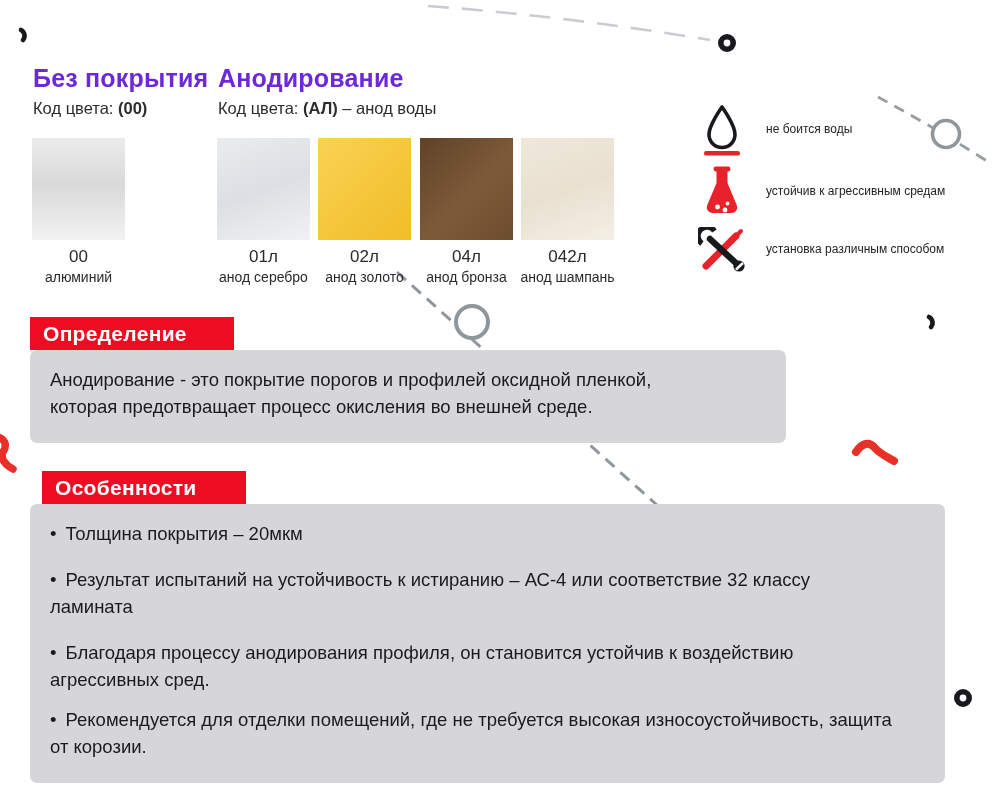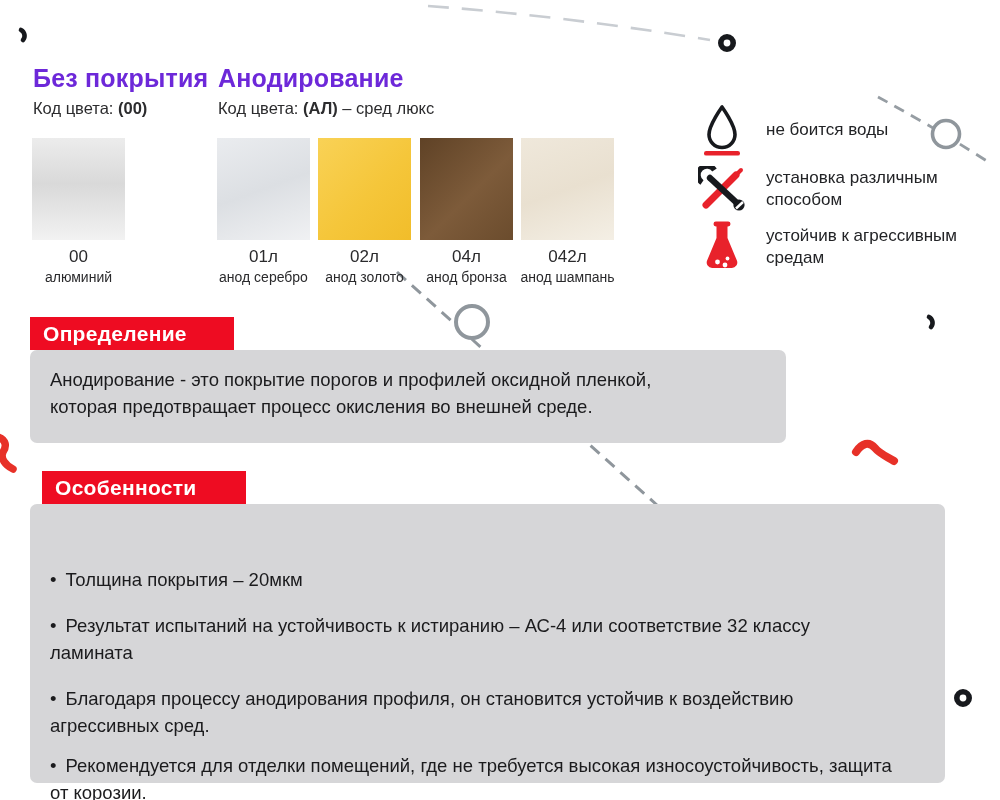--- a/index.html
+++ b/index.html
@@ -26,35 +26,35 @@
   .sw-label { position:relative; left:50%; transform:translateX(-50%);
               width:140px; text-align:center; margin-top:7px; }
   .sw-code { font-size:17px; color:#2a2a2c; }
   .sw-name { font-size:14px; color:#2a2a2c; margin-top:2px; }
 
   
   .icon-feats { position:absolute; left:698px; top:103px; width:262px; z-index:2;
                 display:flex; flex-direction:column; gap:9px; }
   .feat { display:flex; align-items:center; gap:20px; }
   .feat .ic { width:48px; flex:0 0 48px; display:flex; justify-content:center; }
-  .feat .lbl { font-size:17px; line-height:1.28; color:#222326; }
+  .feat .lbl { font-size:12px; line-height:1.28; color:#222326; }
 
   
   .banner { position:absolute; left:30px; width:204px; height:33px; z-index:3;
             display:flex; align-items:center; padding-left:13px;
             font-size:21px; font-weight:700; color:#ffffff; letter-spacing:.3px; }
   .panel  { position:absolute; left:30px; z-index:1;border-radius:7px; }
   .banner-def { top:317px; }
   .panel-def  { top:350px; width:756px; height:93px; padding:17px 20px; }
   .panel-def p { font-size:18.5px; line-height:1.45; max-width:656px; color:#1b1b1d; }
   .banner-feat { top:471px; }
   .panel-feat  { top:504px; width:915px; height:279px; padding:17px 20px 0 20px; }
   .bullet { font-size:18.5px; line-height:1.45; max-width:845px; color:#1b1b1d; }
   .bullet::before { content:"•"; margin-right:9px; }
-  .b1 { margin-bottom:19px;margin-top:46px; }
+  .b1 { margin-bottom:19px; }
   .b2 { margin-bottom:20px; }
   .b3 { margin-bottom:13px; }
 </style>
 </head>
 <body>
 
 <div class="page">
 
   <svg class="decor" width="1000" height="800" viewBox="0 0 1000 800">
 
@@ -76,21 +76,21 @@
     <circle cx="963" cy="698" r="6.2" fill="#ffffff" stroke="#17191d" stroke-width="5.6"></circle>
   </svg>
 
   <div class="hdr-col nocoat">
     <div class="hdr-title">Без покрытия</div>
     <div class="hdr-code"><span>Код цвета: </span><b>(00)</b><span></span></div>
   </div>
 
   <div class="hdr-col anod">
     <div class="hdr-title">Анодирование</div>
-    <div class="hdr-code"><span>Код цвета: </span><b>(АЛ)</b><span> – сред люкс</span></div>
+    <div class="hdr-code"><span>Код цвета: </span><b>(АЛ)</b><span> – анод воды</span></div>
   </div>
 
   <div class="swatch" style="left:32px">
     <div class="chip" style="background: linear-gradient(rgb(236, 236, 236) 0%, rgb(217, 217, 217) 45%, rgb(242, 242, 242) 100%);"></div>
     <div class="sw-label">
       <div class="sw-code">00</div>
       <div class="sw-name">алюминий</div>
     </div>
   </div>
   <div class="swatch" style="left:217px">
@@ -127,44 +127,44 @@
       <span class="ic">
         <svg width="38" height="54" viewBox="0 0 38 54">
           <path d="M19 4 C19 4 6 22 6 31.5 a13 13 0 0 0 26 0 C32 22 19 4 19 4 Z" fill="none" stroke="#17191d" stroke-width="3.6" stroke-linejoin="round"></path>
           <rect x="1" y="48" width="36" height="4.6" rx="2.2" fill="#e8222b"></rect>
         </svg>
       </span>
       <span class="lbl">не боится воды</span>
     </div>
     <div class="feat">
       <span class="ic">
+        <svg width="38" height="52" viewBox="0 0 38 52">
+          <rect x="10.5" y="0.5" width="17" height="5" rx="2.4" fill="#e8222b"></rect>
+          <path d="M13.5 4.5 h11 V17 l9.4 22.6 a5.4 5.4 0 0 1 -5 7.4 H9.1 a5.4 5.4 0 0 1 -5 -7.4 L13.5 17 Z" fill="#e8222b"></path>
+          <circle cx="14.5" cy="41" r="2.4" fill="#ffffff"></circle>
+          <circle cx="22" cy="44" r="2.4" fill="#ffffff"></circle>
+          <circle cx="24.5" cy="37.5" r="1.9" fill="#ffffff"></circle>
+        </svg>
+      </span>
+      <span class="lbl">устойчив к агрессивным средам</span>
+    </div>
+    <div class="feat">
+      <span class="ic">
         <svg width="48" height="46" viewBox="0 0 48 46">
 
           <path d="M8 39 L38 9" stroke="#e8222b" stroke-width="7" stroke-linecap="round"></path>
           <path d="M36 11 L43 4" stroke="#e8222b" stroke-width="4" stroke-linecap="round"></path>
 
           <path d="M16.5 4 A9 9 0 1 0 4 16.5" fill="none" stroke="#17191d" stroke-width="5.4"></path>
           <path d="M12 12 L40 38" stroke="#17191d" stroke-width="6.4" stroke-linecap="round"></path>
           <circle cx="41" cy="39" r="5.6" fill="#17191d"></circle>
           <path d="M38 42.5 L45 36" stroke="#ffffff" stroke-width="2.4"></path>
         </svg>
       </span>
       <span class="lbl">установка различным способом</span>
-    </div>
-    <div class="feat">
-      <span class="ic">
-        <svg width="38" height="52" viewBox="0 0 38 52">
-          <rect x="10.5" y="0.5" width="17" height="5" rx="2.4" fill="#e8222b"></rect>
-          <path d="M13.5 4.5 h11 V17 l9.4 22.6 a5.4 5.4 0 0 1 -5 7.4 H9.1 a5.4 5.4 0 0 1 -5 -7.4 L13.5 17 Z" fill="#e8222b"></path>
-          <circle cx="14.5" cy="41" r="2.4" fill="#ffffff"></circle>
-          <circle cx="22" cy="44" r="2.4" fill="#ffffff"></circle>
-          <circle cx="24.5" cy="37.5" r="1.9" fill="#ffffff"></circle>
-        </svg>
-      </span>
-      <span class="lbl">устойчив к агрессивным средам</span>
     </div>
   </div>
 
   <div class="banner banner-def" style="background: rgb(238, 12, 34);">
     <span>Определение</span>
   </div>
   <div class="panel panel-def" style="background: rgb(214, 214, 216);">
     <p>Анодирование - это покрытие порогов и профилей оксидной пленкой, которая предотвращает процесс окисления во внешней среде.</p>
   </div>
 

